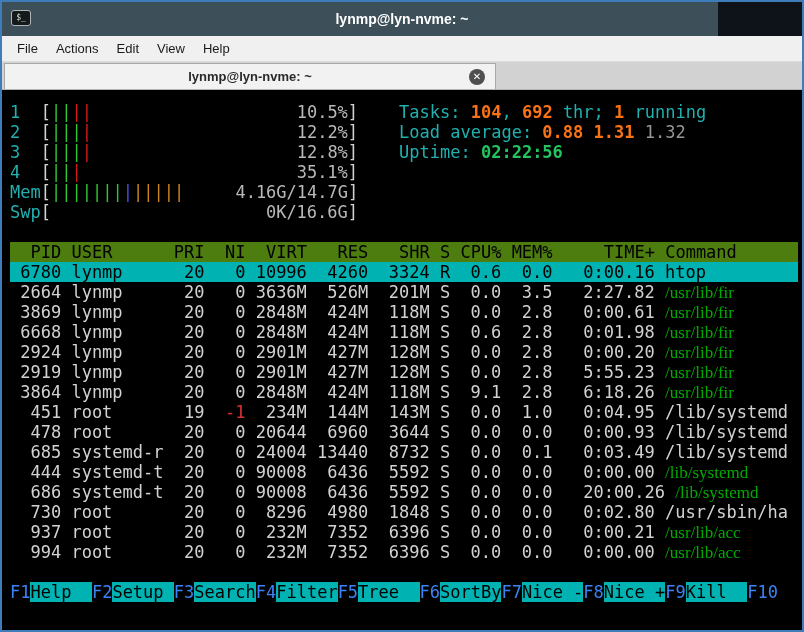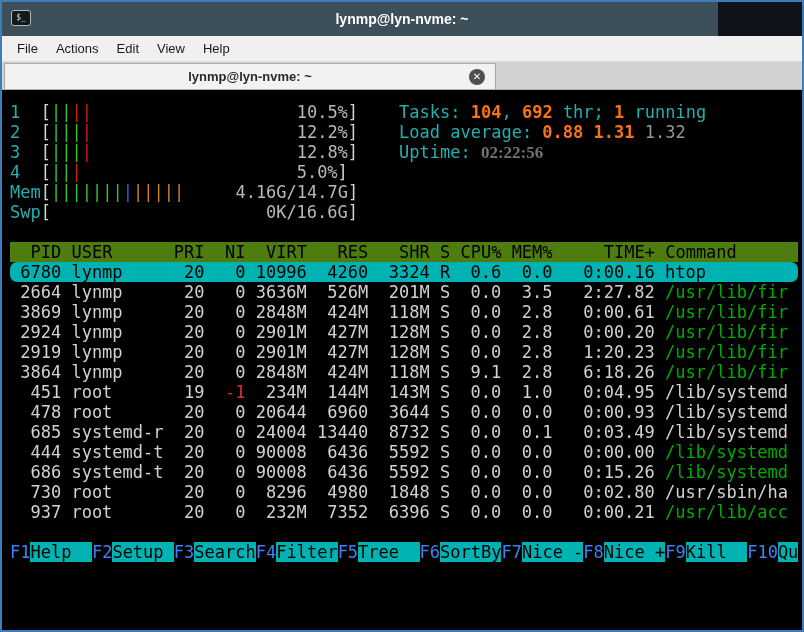--- a/index.html
+++ b/index.html
@@ -25,33 +25,33 @@
 
   .c-fg{color:#d2d2d2;}
   .c-cyan{color:#20b0b0;}
   .c-meterval{color:#b8b8b8;}
   .bar-green{color:#30c431;}
   .bar-red{color:#d01a1a;}
   .bar-blue{color:#4653de;}
   .bar-orange{color:#cc841f;}
   .c-boldwhite{color:#f97316;font-weight:bold;}
   .c-dim{color:#969696;}
-  .c-boldcyan{color:#737373;font-weight:bold;font-family:Liberation Serif, serif;}
-  .c-green{color:#00ab00;}
+  .c-boldcyan{color:#22c55e;font-weight:bold;}
+  .c-green{color:#00ab00;font-family:Liberation Serif, serif;}
   .c-red{color:#d63131;}
 
   .row-header{background:#4d7c0f;}
   .row-header span{color:#000000;}
-  .row-selected{background:#00b2b2;border-radius:7px;}
+  .row-selected{background:#00b2b2;}
   .row-selected span{color:#000000 !important;}
 
   .fkey-row{display:flex;}
   .fkey{display:inline-flex;}
   .fkey:last-child{flex:1;}
-  .fkey:last-child .fkey-label{flex:1;}
+  .fkey:last-child .fkey-label{flex:1;margin-top:36px;}
   .fkey-key{color:#3b82f6;}
   .fkey-label{background:#00b2b2;color:#000000;}
 </style>
 </head>
 <body>
 
 <div class="window">
   <div class="titlebar">
     <span class="term-icon">$_</span>
     <span class="title">lynmp@lyn-nvme: ~</span>
@@ -70,34 +70,36 @@
     <div class="tab">
       <span class="tab-label">lynmp@lyn-nvme: ~</span>
       <span class="tab-close">✕</span>
     </div>
   </div>
 
   <div class="terminal" id="terminal">
       <div class="tline"><span class="c-cyan">1  </span><span class="c-fg">[</span><span class="bar-green">|</span><span class="bar-green">|</span><span class="bar-red">|</span><span class="bar-red">|</span><span>                    </span><span class="c-meterval">10.5%</span><span class="c-fg">]</span><span>    </span><span><span class="c-cyan">Tasks: </span><span class="c-boldwhite">104</span><span class="c-cyan">, </span><span class="c-boldwhite">692</span><span class="c-cyan"> thr; </span><span class="c-boldwhite">1</span><span class="c-cyan"> running</span></span></div>
       <div class="tline"><span class="c-cyan">2  </span><span class="c-fg">[</span><span class="bar-green">|</span><span class="bar-green">|</span><span class="bar-green">|</span><span class="bar-red">|</span><span>                    </span><span class="c-meterval">12.2%</span><span class="c-fg">]</span><span>    </span><span><span class="c-cyan">Load average: </span><span class="c-boldwhite">0.88 </span><span class="c-boldwhite">1.31 </span><span class="c-dim">1.32</span></span></div>
       <div class="tline"><span class="c-cyan">3  </span><span class="c-fg">[</span><span class="bar-green">|</span><span class="bar-green">|</span><span class="bar-green">|</span><span class="bar-red">|</span><span>                    </span><span class="c-meterval">12.8%</span><span class="c-fg">]</span><span>    </span><span><span class="c-cyan">Uptime: </span><span class="c-boldcyan">02:22:56</span></span></div>
-      <div class="tline"><span class="c-cyan">4  </span><span class="c-fg">[</span><span class="bar-green">|</span><span class="bar-green">|</span><span class="bar-red">|</span><span>                     </span><span class="c-meterval">5.0%</span><span class="c-fg">]</span></div>
+      <div class="tline"><span class="c-cyan">4  </span><span class="c-fg">[</span><span class="bar-green">|</span><span class="bar-green">|</span><span class="bar-red">|</span><span>                     </span><span class="c-meterval">35.1%</span><span class="c-fg">]</span></div>
       <div class="tline"><span class="c-cyan">Mem</span><span class="c-fg">[</span><span class="bar-green">|</span><span class="bar-green">|</span><span class="bar-green">|</span><span class="bar-green">|</span><span class="bar-green">|</span><span class="bar-green">|</span><span class="bar-green">|</span><span class="bar-blue">|</span><span class="bar-orange">|</span><span class="bar-orange">|</span><span class="bar-orange">|</span><span class="bar-orange">|</span><span class="bar-orange">|</span><span>     </span><span class="c-meterval">4.16G/14.7G</span><span class="c-fg">]</span></div>
       <div class="tline"><span class="c-cyan">Swp</span><span class="c-fg">[</span><span>                     </span><span class="c-meterval">0K/16.6G</span><span class="c-fg">]</span></div>
       <div class="tline"><span> </span></div>
       <div class="tline row-header"><span>  PID</span><span> USER     </span><span> PRI</span><span>  NI</span><span>  VIRT</span><span>   RES</span><span>   SHR</span><span> S</span><span> CPU%</span><span> MEM%</span><span>     TIME+</span><span> Command</span></div>
       <div class="tline row-selected"><span> 6780 lynmp      20 </span><span>  0</span><span> 10996  4260  3324 R  0.6  0.0   0:00.16 </span><span>htop</span></div>
       <div class="tline"><span> 2664 lynmp      20 </span><span>  0</span><span> 3636M  526M  201M S  0.0  3.5   2:27.82 </span><span class="c-green">/usr/lib/fir</span></div>
       <div class="tline"><span> 3869 lynmp      20 </span><span>  0</span><span> 2848M  424M  118M S  0.0  2.8   0:00.61 </span><span class="c-green">/usr/lib/fir</span></div>
+      <div class="tline"><span> 6668 lynmp      20 </span><span>  0</span><span> 2848M  424M  118M S  0.6  2.8   0:01.98 </span><span class="c-green">/usr/lib/fir</span></div>
       <div class="tline"><span> 2924 lynmp      20 </span><span>  0</span><span> 2901M  427M  128M S  0.0  2.8   0:00.20 </span><span class="c-green">/usr/lib/fir</span></div>
-      <div class="tline"><span> 2919 lynmp      20 </span><span>  0</span><span> 2901M  427M  128M S  0.0  2.8   1:20.23 </span><span class="c-green">/usr/lib/fir</span></div>
+      <div class="tline"><span> 2919 lynmp      20 </span><span>  0</span><span> 2901M  427M  128M S  0.0  2.8   5:55.23 </span><span class="c-green">/usr/lib/fir</span></div>
       <div class="tline"><span> 3864 lynmp      20 </span><span>  0</span><span> 2848M  424M  118M S  9.1  2.8   6:18.26 </span><span class="c-green">/usr/lib/fir</span></div>
       <div class="tline"><span>  451 root       19 </span><span class="c-red"> -1</span><span>  234M  144M  143M S  0.0  1.0   0:04.95 </span><span>/lib/systemd</span></div>
       <div class="tline"><span>  478 root       20 </span><span>  0</span><span> 20644  6960  3644 S  0.0  0.0   0:00.93 </span><span>/lib/systemd</span></div>
       <div class="tline"><span>  685 systemd-r  20 </span><span>  0</span><span> 24004 13440  8732 S  0.0  0.1   0:03.49 </span><span>/lib/systemd</span></div>
       <div class="tline"><span>  444 systemd-t  20 </span><span>  0</span><span> 90008  6436  5592 S  0.0  0.0   0:00.00 </span><span class="c-green">/lib/systemd</span></div>
-      <div class="tline"><span>  686 systemd-t  20 </span><span>  0</span><span> 90008  6436  5592 S  0.0  0.0   0:15.26 </span><span class="c-green">/lib/systemd</span></div>
+      <div class="tline"><span>  686 systemd-t  20 </span><span>  0</span><span> 90008  6436  5592 S  0.0  0.0   20:00.26 </span><span class="c-green">/lib/systemd</span></div>
       <div class="tline"><span>  730 root       20 </span><span>  0</span><span>  8296  4980  1848 S  0.0  0.0   0:02.80 </span><span>/usr/sbin/ha</span></div>
       <div class="tline"><span>  937 root       20 </span><span>  0</span><span>  232M  7352  6396 S  0.0  0.0   0:00.21 </span><span class="c-green">/usr/lib/acc</span></div>
+      <div class="tline"><span>  994 root       20 </span><span>  0</span><span>  232M  7352  6396 S  0.0  0.0   0:00.00 </span><span class="c-green">/usr/lib/acc</span></div>
       <div class="tline"><span> </span></div>
       <div class="tline fkey-row"><span class="fkey"><span class="fkey-key">F1</span><span class="fkey-label">Help  </span></span><span class="fkey"><span class="fkey-key">F2</span><span class="fkey-label">Setup </span></span><span class="fkey"><span class="fkey-key">F3</span><span class="fkey-label">Search</span></span><span class="fkey"><span class="fkey-key">F4</span><span class="fkey-label">Filter</span></span><span class="fkey"><span class="fkey-key">F5</span><span class="fkey-label">Tree  </span></span><span class="fkey"><span class="fkey-key">F6</span><span class="fkey-label">SortBy</span></span><span class="fkey"><span class="fkey-key">F7</span><span class="fkey-label">Nice -</span></span><span class="fkey"><span class="fkey-key">F8</span><span class="fkey-label">Nice +</span></span><span class="fkey"><span class="fkey-key">F9</span><span class="fkey-label">Kill  </span></span><span class="fkey"><span class="fkey-key">F10</span><span class="fkey-label">Qu</span></span></div>
     </div>
 </div>
 
 </body></html>

